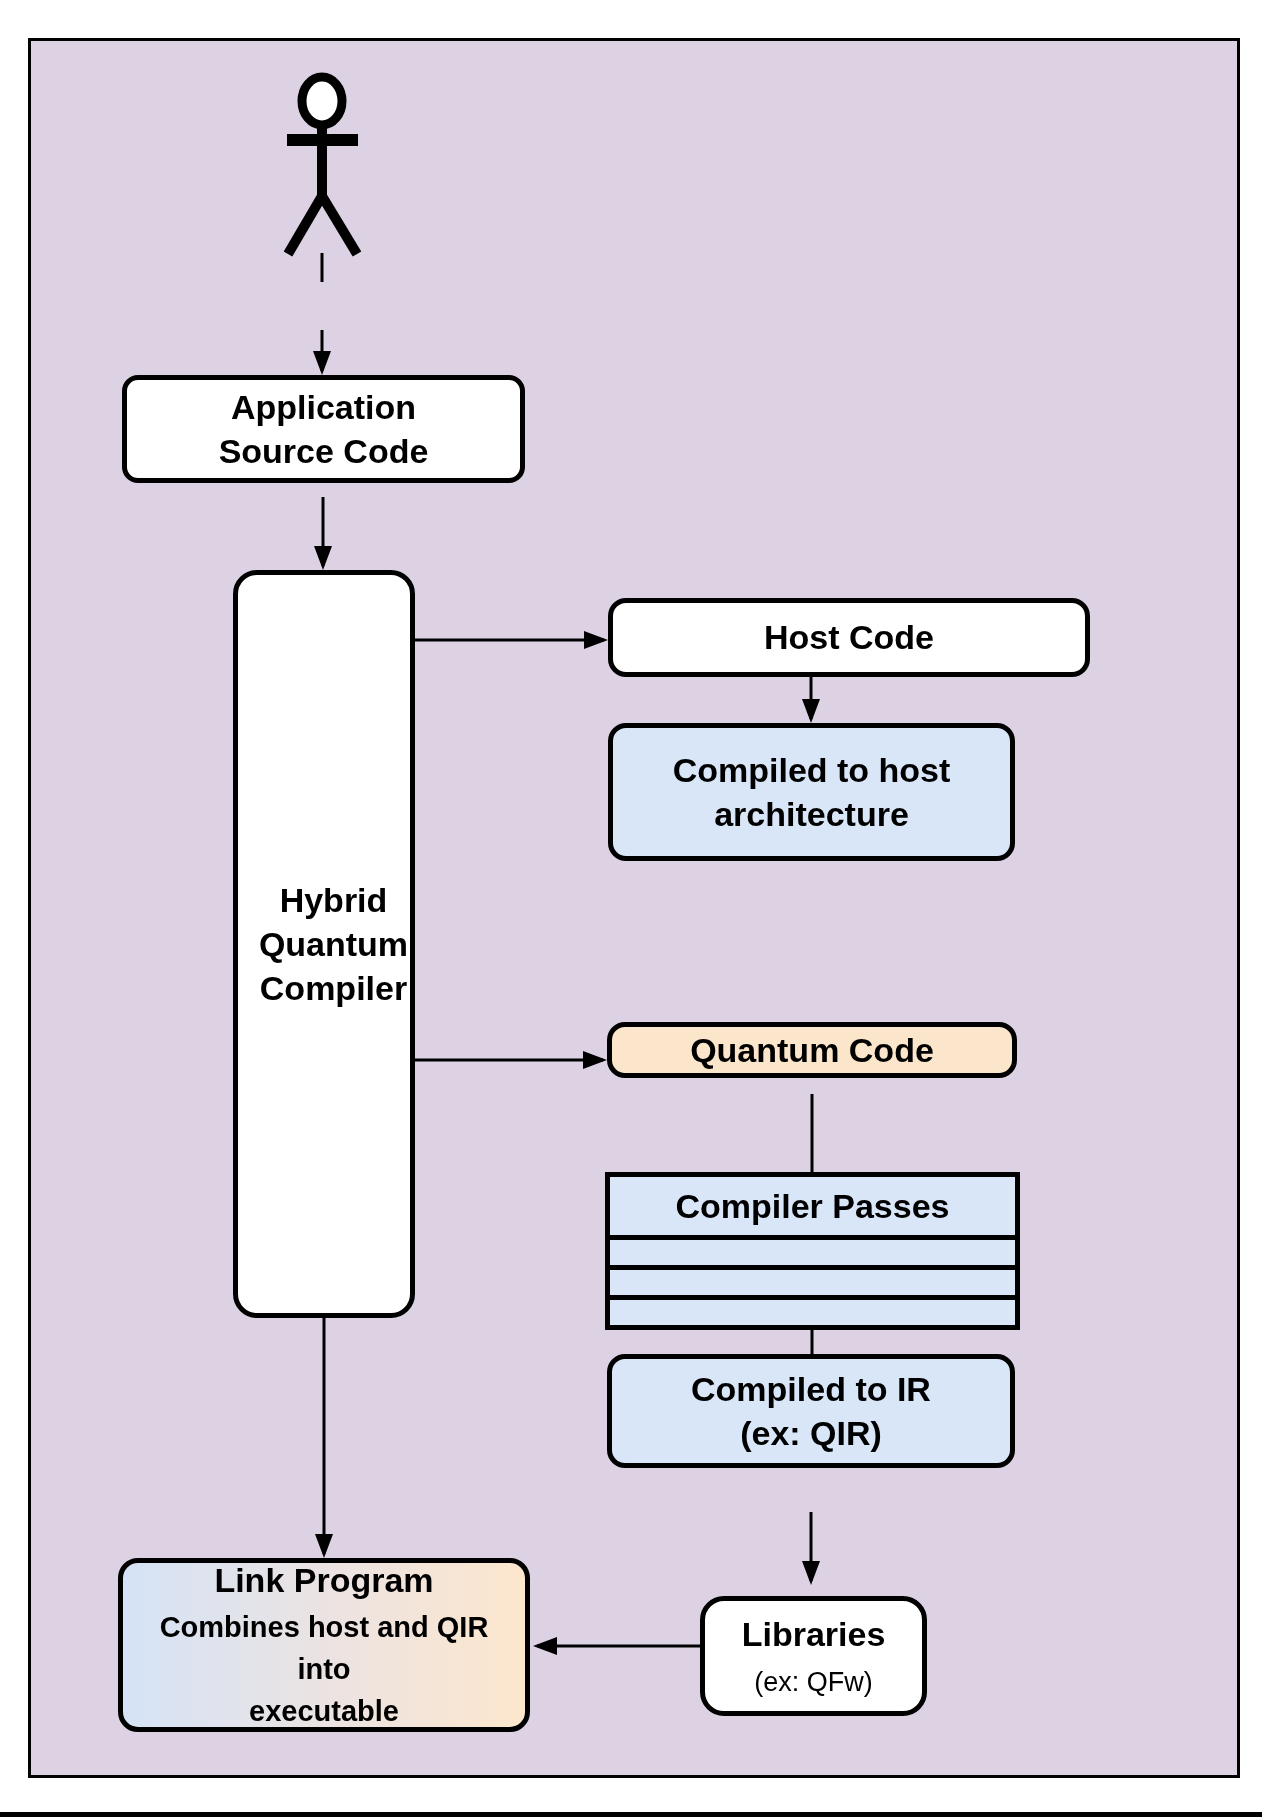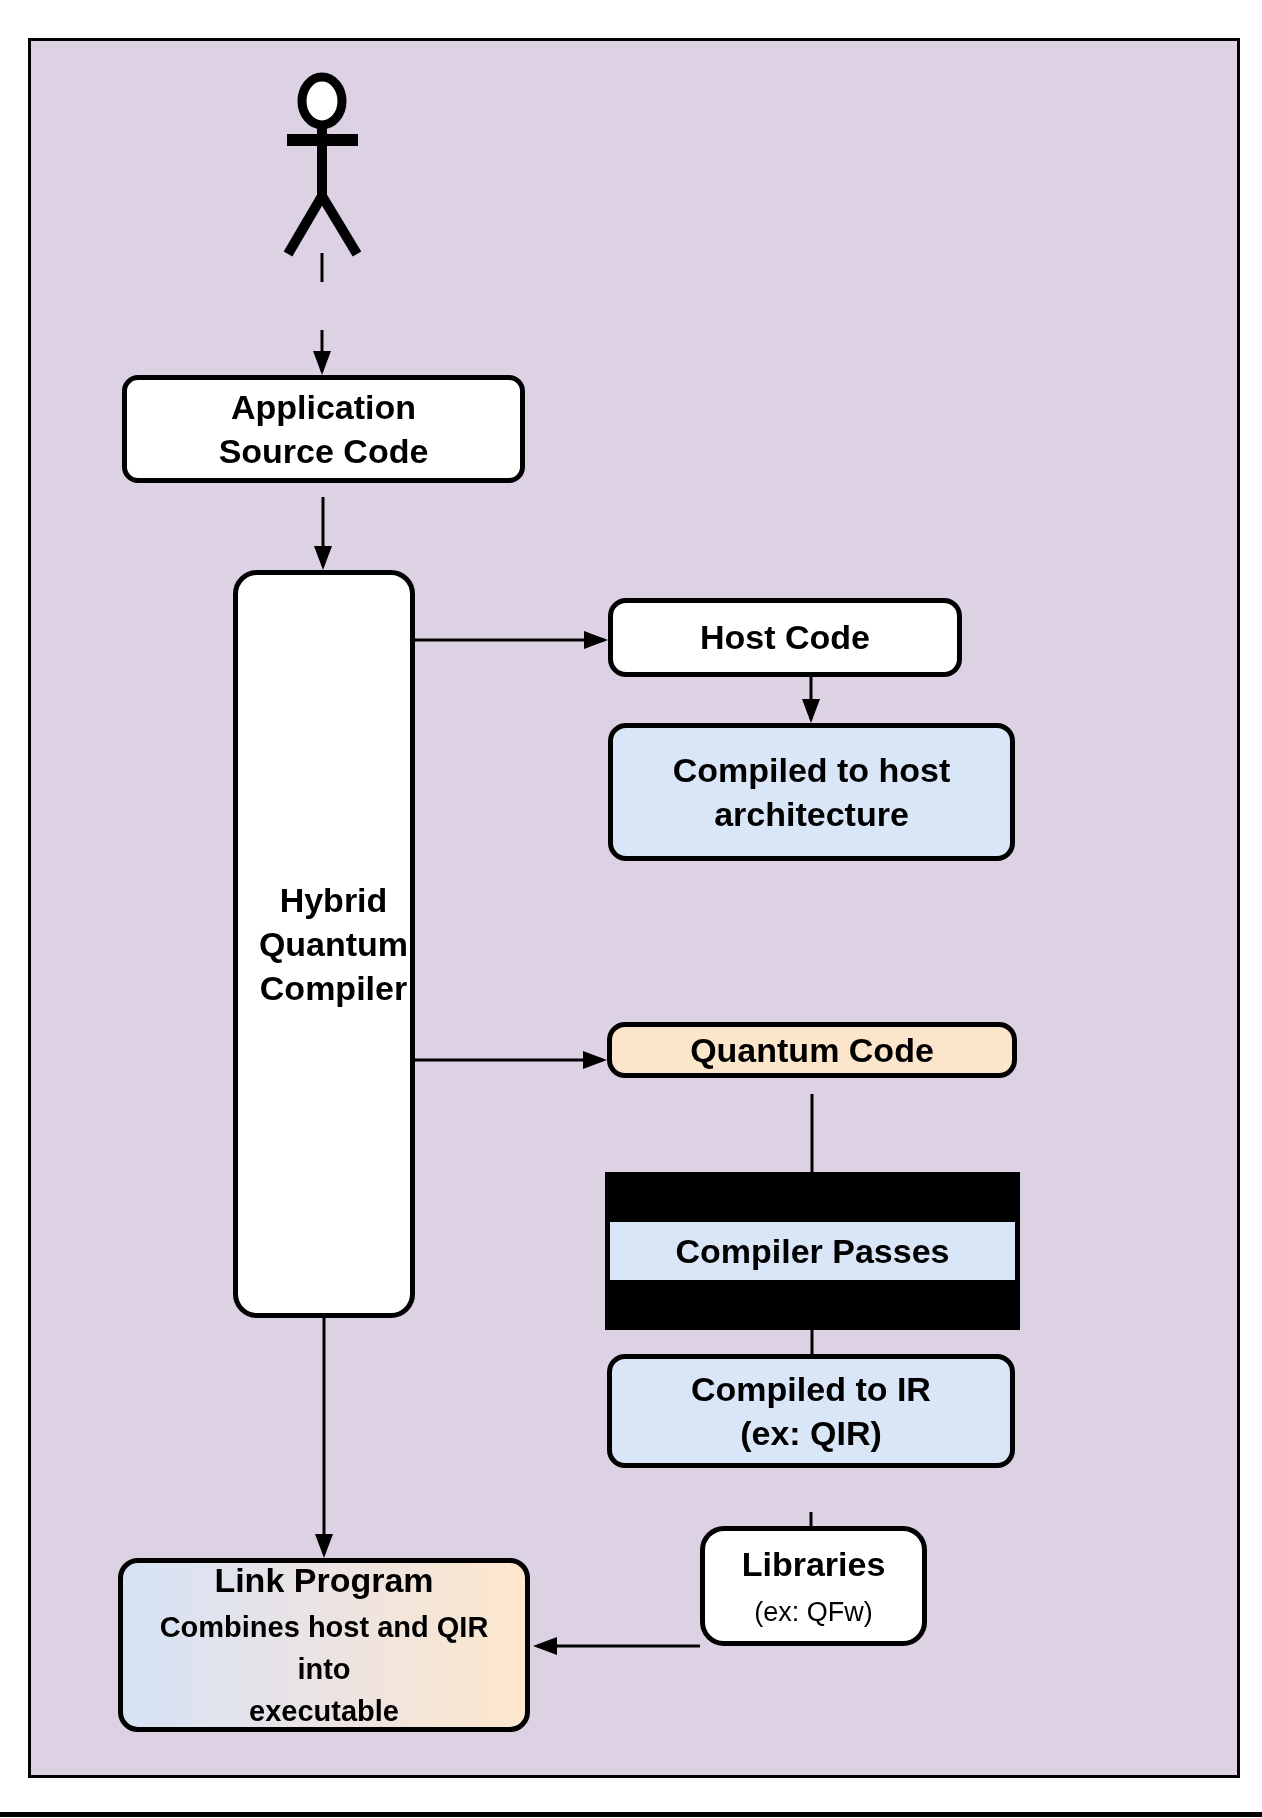--- a/index.html
+++ b/index.html
@@ -44,41 +44,41 @@
     left:182px;top:282px;width:288px;height:48px;
     border-width:3px;border-radius:10px;
     font-weight:normal;font-size:28px;line-height:1;
     flex-direction:row;
   }
 
   .app-source{left:122px;top:375px;width:403px;height:108px;border-radius:16px;}
 
   .compiler{left:233px;top:570px;width:182px;height:748px;border-radius:24px;padding-left:19px;}
 
-  .host-code{left:608px;top:598px;width:354px;height:79px;border-radius:18px;}
+  .host-code{left:608px;top:598px;width:482px;height:79px;border-radius:18px;}
 
   .compiled-host{left:608px;top:723px;width:407px;height:138px;border-radius:18px;background:var(--blue);}
 
   .quantum-code{left:607px;top:1022px;width:410px;height:56px;border-radius:18px;background:var(--orange);}
 
   .passes{
     left:605px;top:1172px;width:415px;height:158px;
     border-radius:0;background:var(--line);
     justify-content:flex-start;gap:5px;
-    display:flex;flex-direction:row;
+    display:flex;flex-direction:column;
   }
   .passes-header{
     width:100%;height:58px;flex:none;background:var(--blue);
     display:flex;align-items:center;justify-content:center;
   }
   .passes-row{width:100%;flex:1;background:var(--blue);}
 
   .compiled-ir{left:607px;top:1354px;width:408px;height:114px;border-radius:18px;background:var(--blue);}
 
-  .libraries{left:700px;top:1526px;width:227px;height:120px;border-radius:24px;}
+  .libraries{left:700px;top:1596px;width:227px;height:120px;border-radius:24px;}
   .libraries .subtitle{font-weight:normal;font-size:27px;margin-top:8px;}
 
   .link-program{
     left:118px;top:1558px;width:412px;height:174px;border-radius:20px;
     background:linear-gradient(90deg,#d5e3f6 0%,#ece3e2 52%,#fde7cd 100%);
     padding:6px 31px;
   }
   .link-program .subtitle{font-weight:bold;font-size:29px;line-height:1.45;margin-top:4px;}
 
   .bottom-rule{

